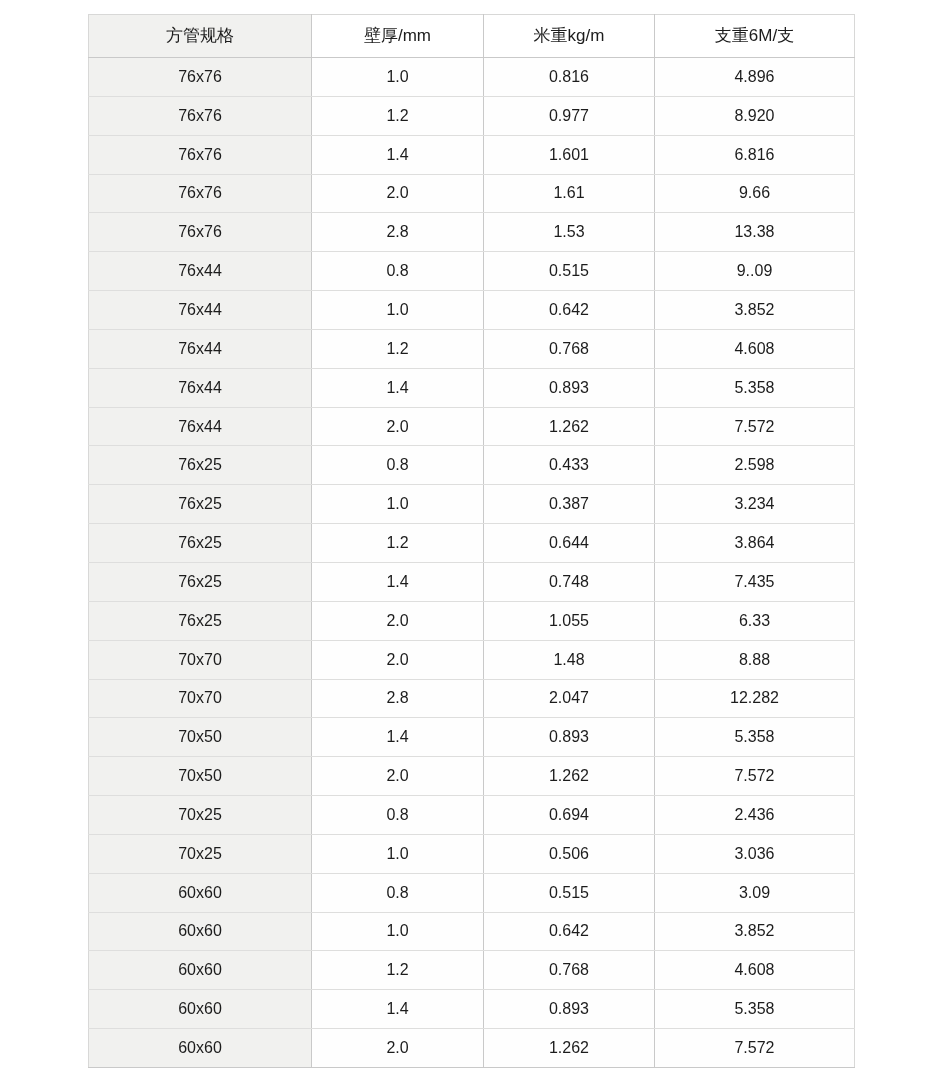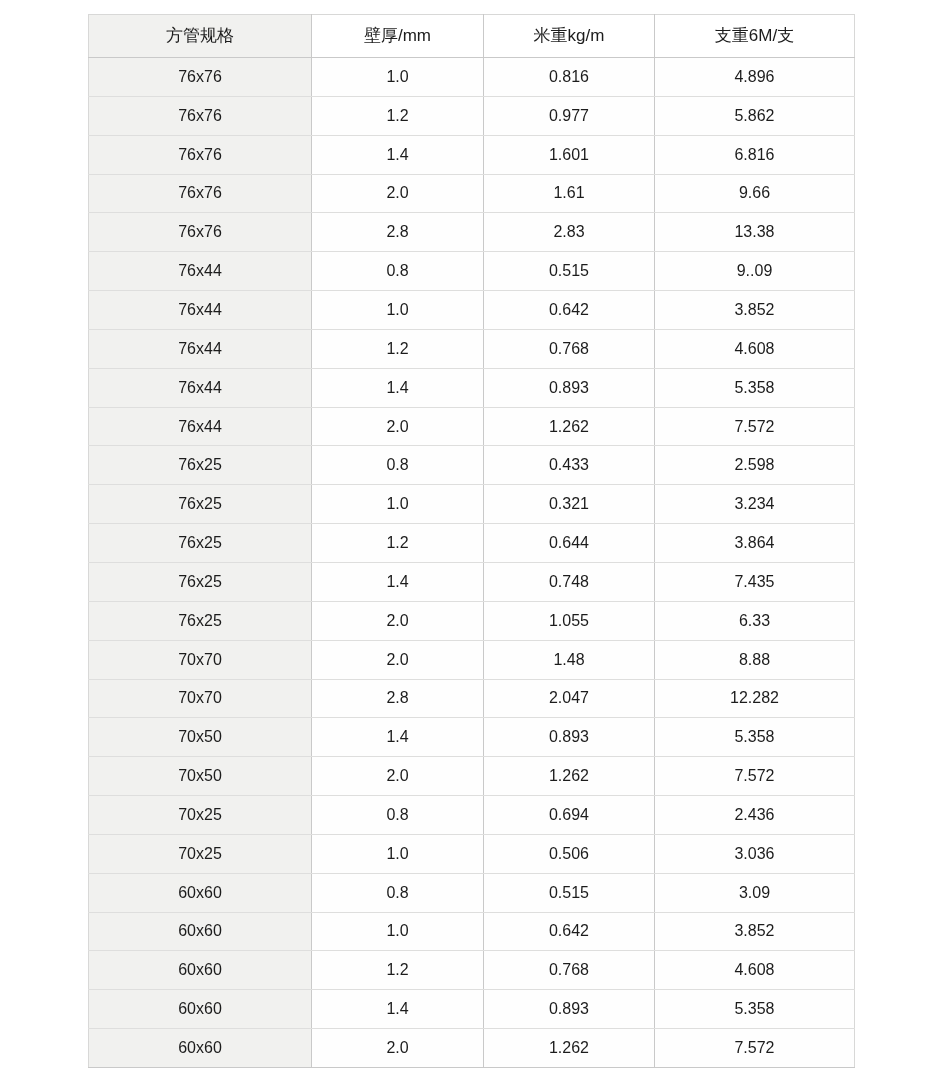--- a/index.html
+++ b/index.html
@@ -107,38 +107,38 @@
           <tr>
             <td class="col-spec">76x76</td>
             <td>1.0</td>
             <td>0.816</td>
             <td>4.896</td>
           </tr>
           <tr>
             <td class="col-spec">76x76</td>
             <td>1.2</td>
             <td>0.977</td>
-            <td>5.862</td>
+            <td>8.920</td>
           </tr>
           <tr>
             <td class="col-spec">76x76</td>
             <td>1.4</td>
             <td>1.601</td>
             <td>6.816</td>
           </tr>
           <tr>
             <td class="col-spec">76x76</td>
             <td>2.0</td>
             <td>1.61</td>
             <td>9.66</td>
           </tr>
           <tr>
             <td class="col-spec">76x76</td>
             <td>2.8</td>
-            <td>2.83</td>
+            <td>1.53</td>
             <td>13.38</td>
           </tr>
           <tr>
             <td class="col-spec">76x44</td>
             <td>0.8</td>
             <td>0.515</td>
             <td>9..09</td>
           </tr>
           <tr>
             <td class="col-spec">76x44</td>
@@ -166,21 +166,21 @@
           </tr>
           <tr>
             <td class="col-spec">76x25</td>
             <td>0.8</td>
             <td>0.433</td>
             <td>2.598</td>
           </tr>
           <tr>
             <td class="col-spec">76x25</td>
             <td>1.0</td>
-            <td>0.321</td>
+            <td>0.387</td>
             <td>3.234</td>
           </tr>
           <tr>
             <td class="col-spec">76x25</td>
             <td>1.2</td>
             <td>0.644</td>
             <td>3.864</td>
           </tr>
           <tr>
             <td class="col-spec">76x25</td>

